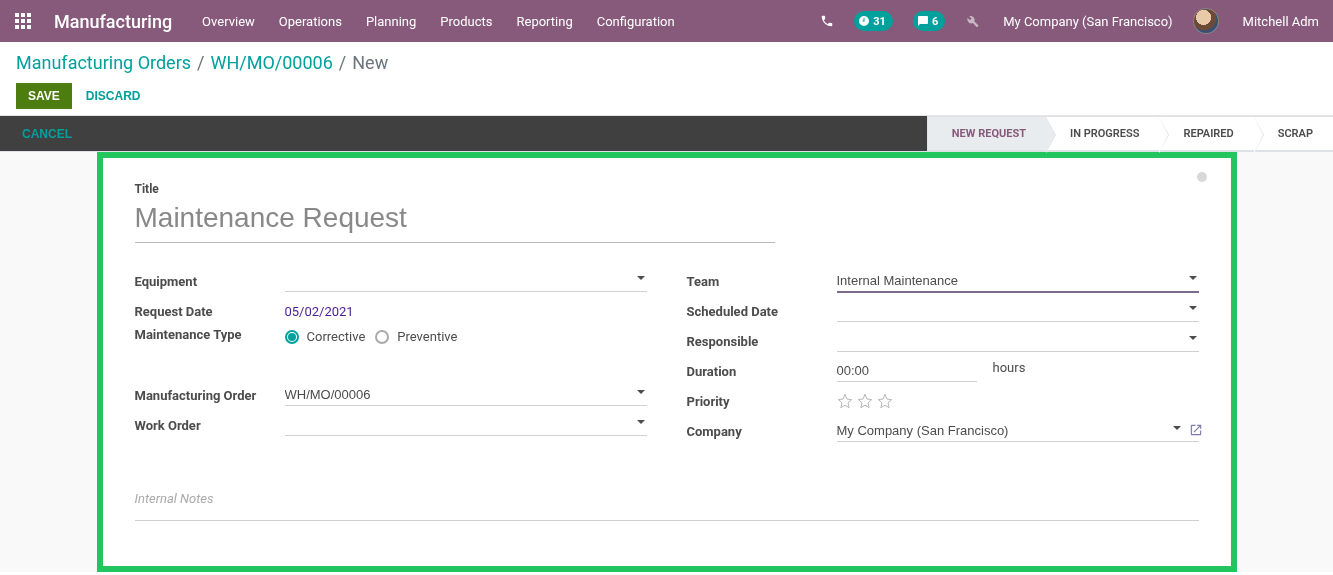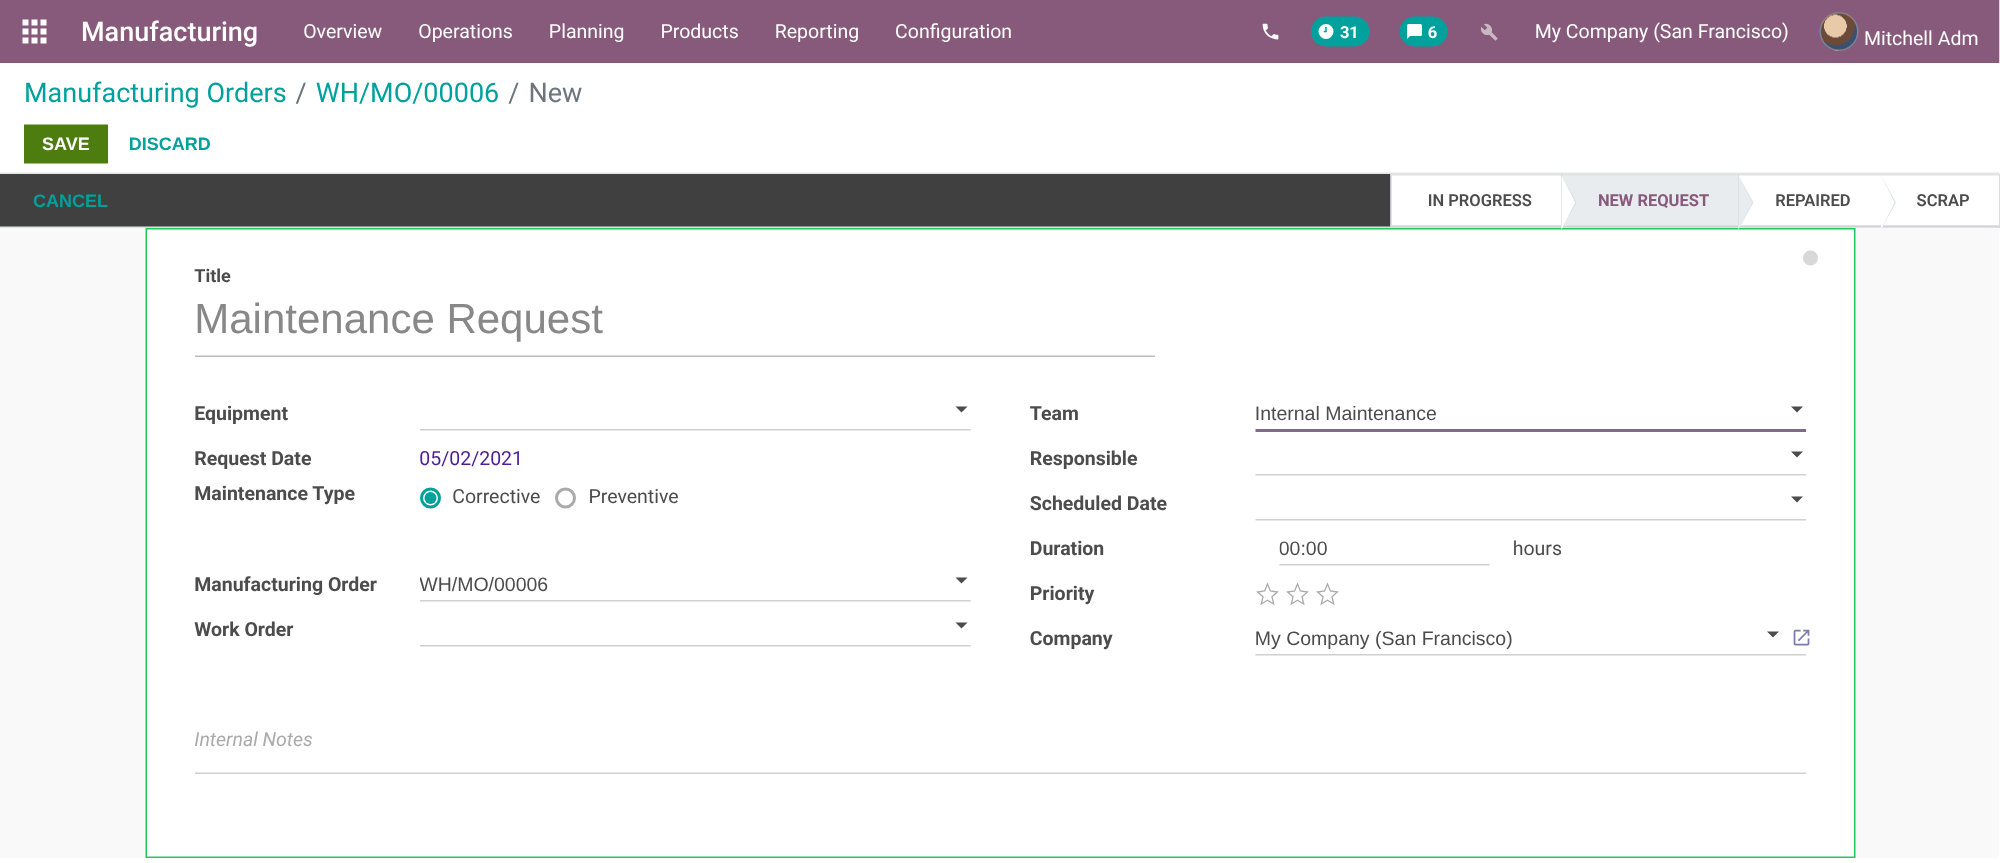--- a/index.html
+++ b/index.html
@@ -63,21 +63,21 @@
   }
   .clock-badge svg { width: 12px; height: 12px; fill: #fff; }
   .chat-badge {
     display: inline-flex; align-items: center; background: #00A09D;
     border-radius: 10px; height: 20px; padding: 0 7px 0 4px;
     font-size: 11px; color: #fff; font-weight: 700; gap: 3px;
   }
   .chat-badge svg { width: 12px; height: 12px; fill: #fff; }
   .wrench-icon svg { fill: #c9b7c3; }
   .company-name { color: #fff; font-size: 13px; padding: 0 14px; cursor: pointer; }
-  .user-block { display: flex; align-items: flex-end; gap: 4px; padding: 0 6px; cursor: pointer; }
+  .user-block { display: flex; align-items: center; gap: 24px; padding: 0 6px; cursor: pointer; }
   .avatar {
     width: 26px; height: 26px; border-radius: 50%;
     background: radial-gradient(circle at 40% 35%, #e8c9a8 0 35%, #6b4a38 36% 60%, #3b5070 61% 100%);
     border: 1px solid rgba(255,255,255,0.3);
   }
   .user-name { color: #fff; font-size: 13px; white-space: nowrap; overflow: hidden; }
 
   
   .control-panel {
     padding: 10px 16px 6px 16px;
@@ -128,21 +128,21 @@
   .step::before {
     content: ""; position: absolute; right: -10px; top: 0; width: 0; height: 0;
     border-top: 18px solid transparent; border-bottom: 18px solid transparent;
     border-left: 10px solid #dee2e6; z-index: 1;
   }
   .step:first-child { border-left: 1px solid #dee2e6; }
 
   
   .form-bg { background: #f9f9f9; padding: 0; }
   .sheet {
-    background: #fff; border: 1px solid #22c55e; max-width: 1140px;
+    background: #fff; border: 6px solid #22c55e; max-width: 1140px;
     margin: 0 auto; padding: 24px 32px; position: relative; min-height: 420px;
   }
   .kanban-dot {
     position: absolute; top: 14px; right: 24px; width: 10px; height: 10px;
     border-radius: 50%; background: #d8d8d8; cursor: pointer;
   }
   .title-label { font-size: 12px; font-weight: 700; color: #4c4c4c; margin-bottom: 4px; }
   .title-input {
     width: 640px; font-size: 28px; color: #888; border: none;
     border-bottom: 1px solid #bbb; padding: 2px 0 8px 0; outline: none;
@@ -179,21 +179,21 @@
     width: 14px; height: 14px; border: 2px solid #00A09D; border-radius: 50%;
     display: inline-flex; align-items: center; justify-content: center;
   }
   .radio-dot.unchecked { border-color: #aaa; }
   .radio-dot .inner { width: 8px; height: 8px; background: #00A09D; border-radius: 50%; }
 
   .stars { display: flex; gap: 4px; }
   .star { width: 16px; height: 16px; cursor: pointer; }
   .star svg { width: 16px; height: 16px; fill: none; stroke: #aaa; stroke-width: 1.3; }
 
-  .duration-wrap { display: flex; align-items: center; gap: 16px; margin-left: 16px; }
+  .duration-wrap { display: flex; gap: 16px; }
   .duration-input {
     width: 140px; border: none; border-bottom: 1px solid #d0d0d0;
     font-size: 13px; padding: 3px 0; outline: none; color: #4c4c4c;
   }
   .duration-unit { font-size: 13px; color: #4c4c4c; }
 
   .notes {
     margin-top: 38px; width: 100%; border: none; border-bottom: 1px solid #d0d0d0;
     padding: 6px 0; font-size: 13px; font-style: italic; color: #aaa;
     outline: none; min-height: 36px;
@@ -270,22 +270,22 @@
   </div>
   <div class="cp-buttons">
     <button class="btn-primary">Save</button>
     <button class="btn-link">Discard</button>
   </div>
 </div>
 
 <div class="statusbar-row">
   <button class="btn-cancel">Cancel</button>
   <div class="status-steps">
+    <div class="step active">New Request</div>
     <div class="step">In Progress</div>
-    <div class="step active">New Request</div>
     <div class="step">Repaired</div>
     <div class="step">Scrap</div>
   </div>
 </div>
 
 <div class="form-bg">
   <div class="sheet">
     <div class="kanban-dot"></div>
 
     <div class="title-label">Title</div>
@@ -342,28 +342,28 @@
 
       <div class="col">
         <div class="frow">
           <div class="flabel">Team</div>
           <div class="fvalue">
             <input class="text-input modified" value="Internal Maintenance" style="">
             <div class="dropdown-caret"></div>
           </div>
         </div>
         <div class="frow">
+          <div class="flabel">Scheduled Date</div>
+          <div class="fvalue">
+            <input class="text-input" value="" style="">
+            <div class="dropdown-caret"></div>
+          </div>
+        </div>
+        <div class="frow">
           <div class="flabel">Responsible</div>
-          <div class="fvalue">
-            <input class="text-input" value="" style="">
-            <div class="dropdown-caret"></div>
-          </div>
-        </div>
-        <div class="frow">
-          <div class="flabel">Scheduled Date</div>
           <div class="fvalue">
             <input class="text-input" value="" style="">
             <div class="dropdown-caret"></div>
           </div>
         </div>
         <div class="frow">
           <div class="flabel">Duration</div>
           <div class="fvalue duration-wrap">
             <input class="duration-input" value="00:00" style="">
             <span class="duration-unit">hours</span>

